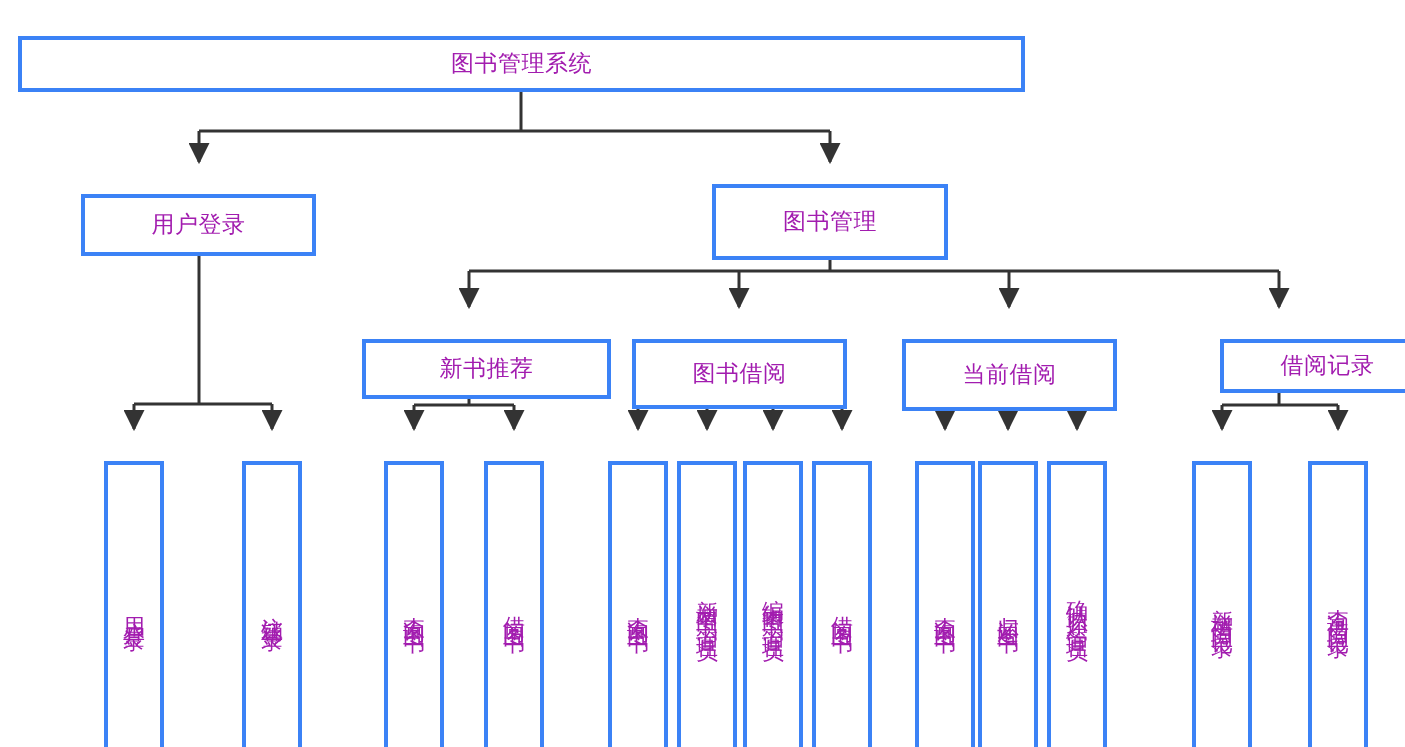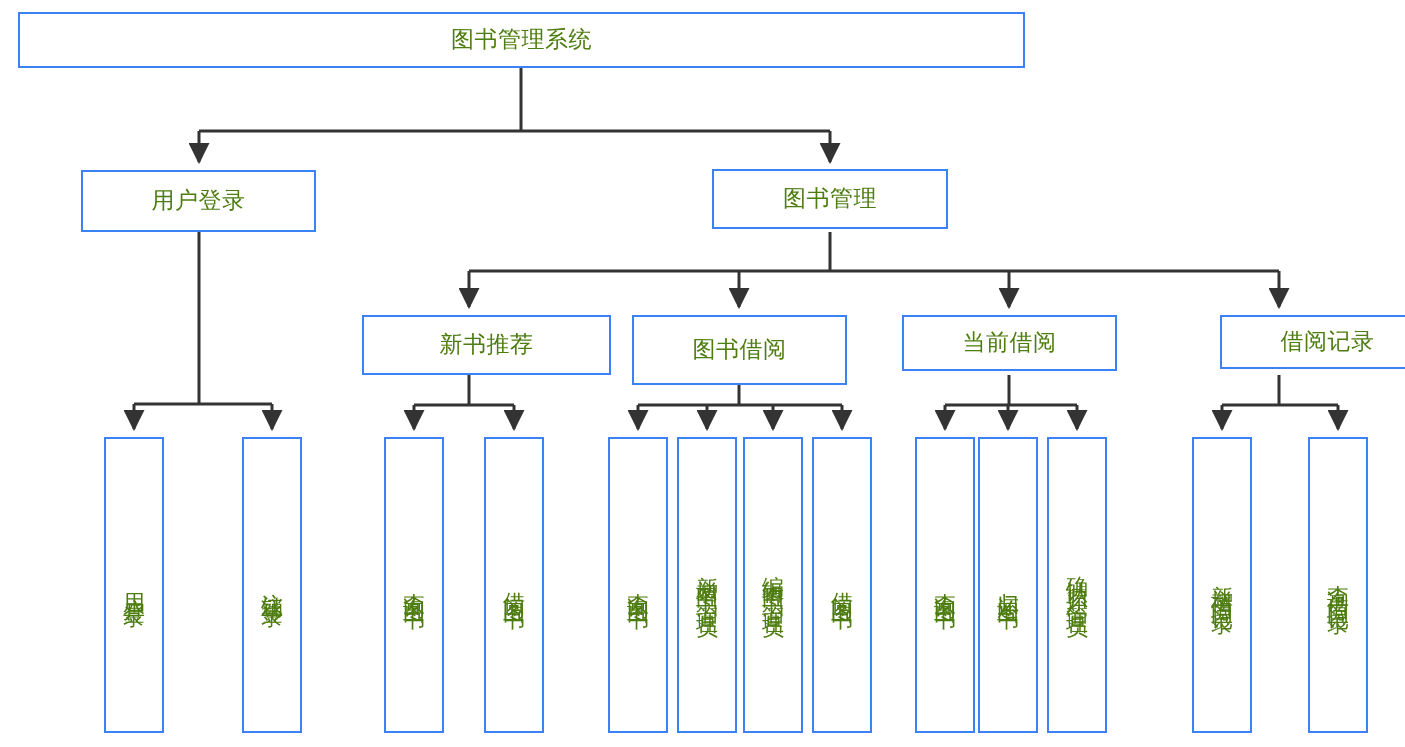--- a/index.html
+++ b/index.html
@@ -20,27 +20,28 @@
   #edge-layer {
     position: absolute;
     left: 0;
     top: 0;
     width: 1405px;
     height: 747px;
   }
   .node {
     position: absolute;
     box-sizing: border-box;
-    border: 2px solid #3b82f6;
+    border: 4px solid #3b82f6;
     background: #ffffff;
     display: flex;
     align-items: center;
     justify-content: center;
-    color: #4d7c0f;
+    color: #a21caf;
     z-index: 2;
+    margin-top: 24px;
   }
   .node.horiz .node-label {
     font-size: 23px;
     line-height: 1.1;
     letter-spacing: 0.5px;
     white-space: nowrap;
   }
   .node.vert {
     align-items: center;
     justify-content: center;
@@ -124,31 +125,31 @@
     </g>
   </svg>
 
   <div class="node horiz" style="left:18px; top:12px; width:1007px; height:56px;">
     <span class="node-label">图书管理系统</span>
   </div>
 
   <div class="node horiz" style="left:81px; top:170px; width:235px; height:62px;">
     <span class="node-label">用户登录</span>
   </div>
-  <div class="node horiz" style="left:712px; top:169px; width:236px; height:60px;">
+  <div class="node horiz" style="left:712px; top:160px; width:236px; height:76px;">
     <span class="node-label">图书管理</span>
   </div>
 
   <div class="node horiz" style="left:362px; top:315px; width:249px; height:60px;justify-content:center;">
     <span class="node-label">新书推荐</span>
   </div>
   <div class="node horiz" style="left:632px; top:315px; width:215px; height:70px;">
     <span class="node-label">图书借阅</span>
   </div>
-  <div class="node horiz" style="left:902px; top:315px; width:215px; height:56px;">
+  <div class="node horiz" style="left:902px; top:315px; width:215px; height:72px;">
     <span class="node-label">当前借阅</span>
   </div>
   <div class="node horiz" style="left:1220px; top:315px; width:215px; height:54px;font-family:Liberation Serif, serif;">
     <span class="node-label">借阅记录</span>
   </div>
 
   <div class="node vert" style="left:104px; top:437px; width:60px; height:296px;">
     <span class="node-label">用户登录</span>
   </div>
   <div class="node vert" style="left:242px; top:437px; width:60px; height:296px;">

